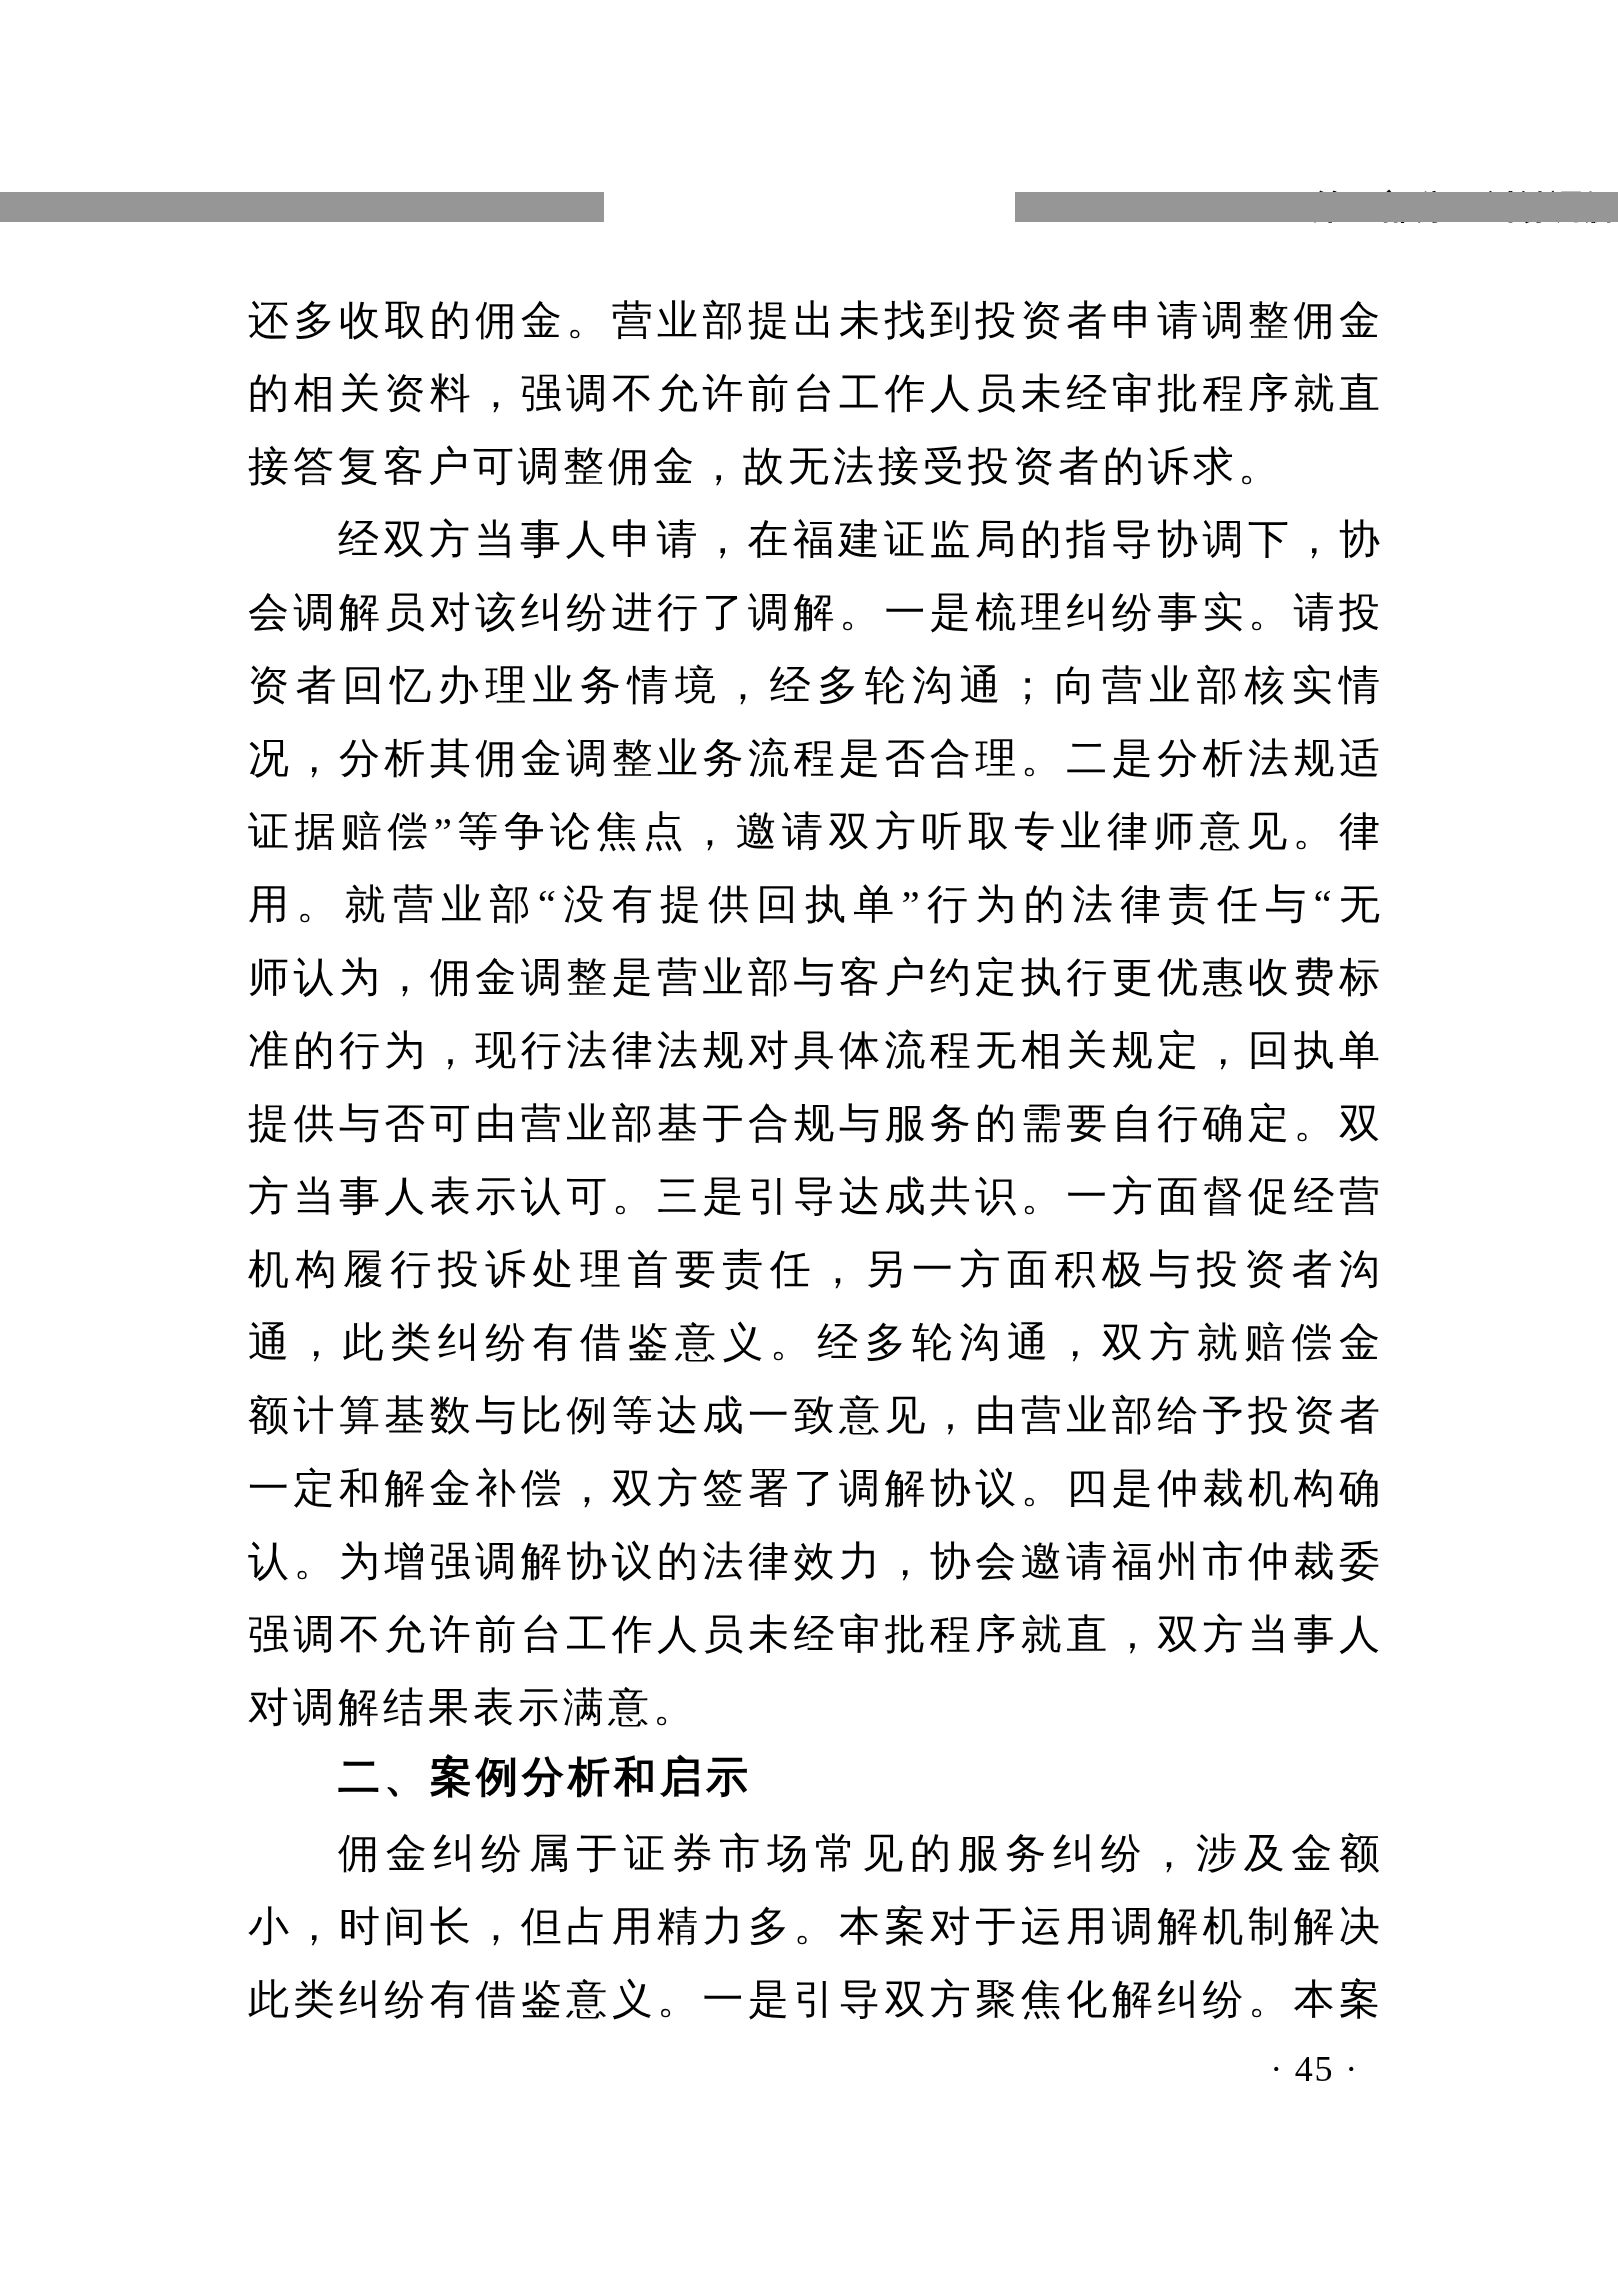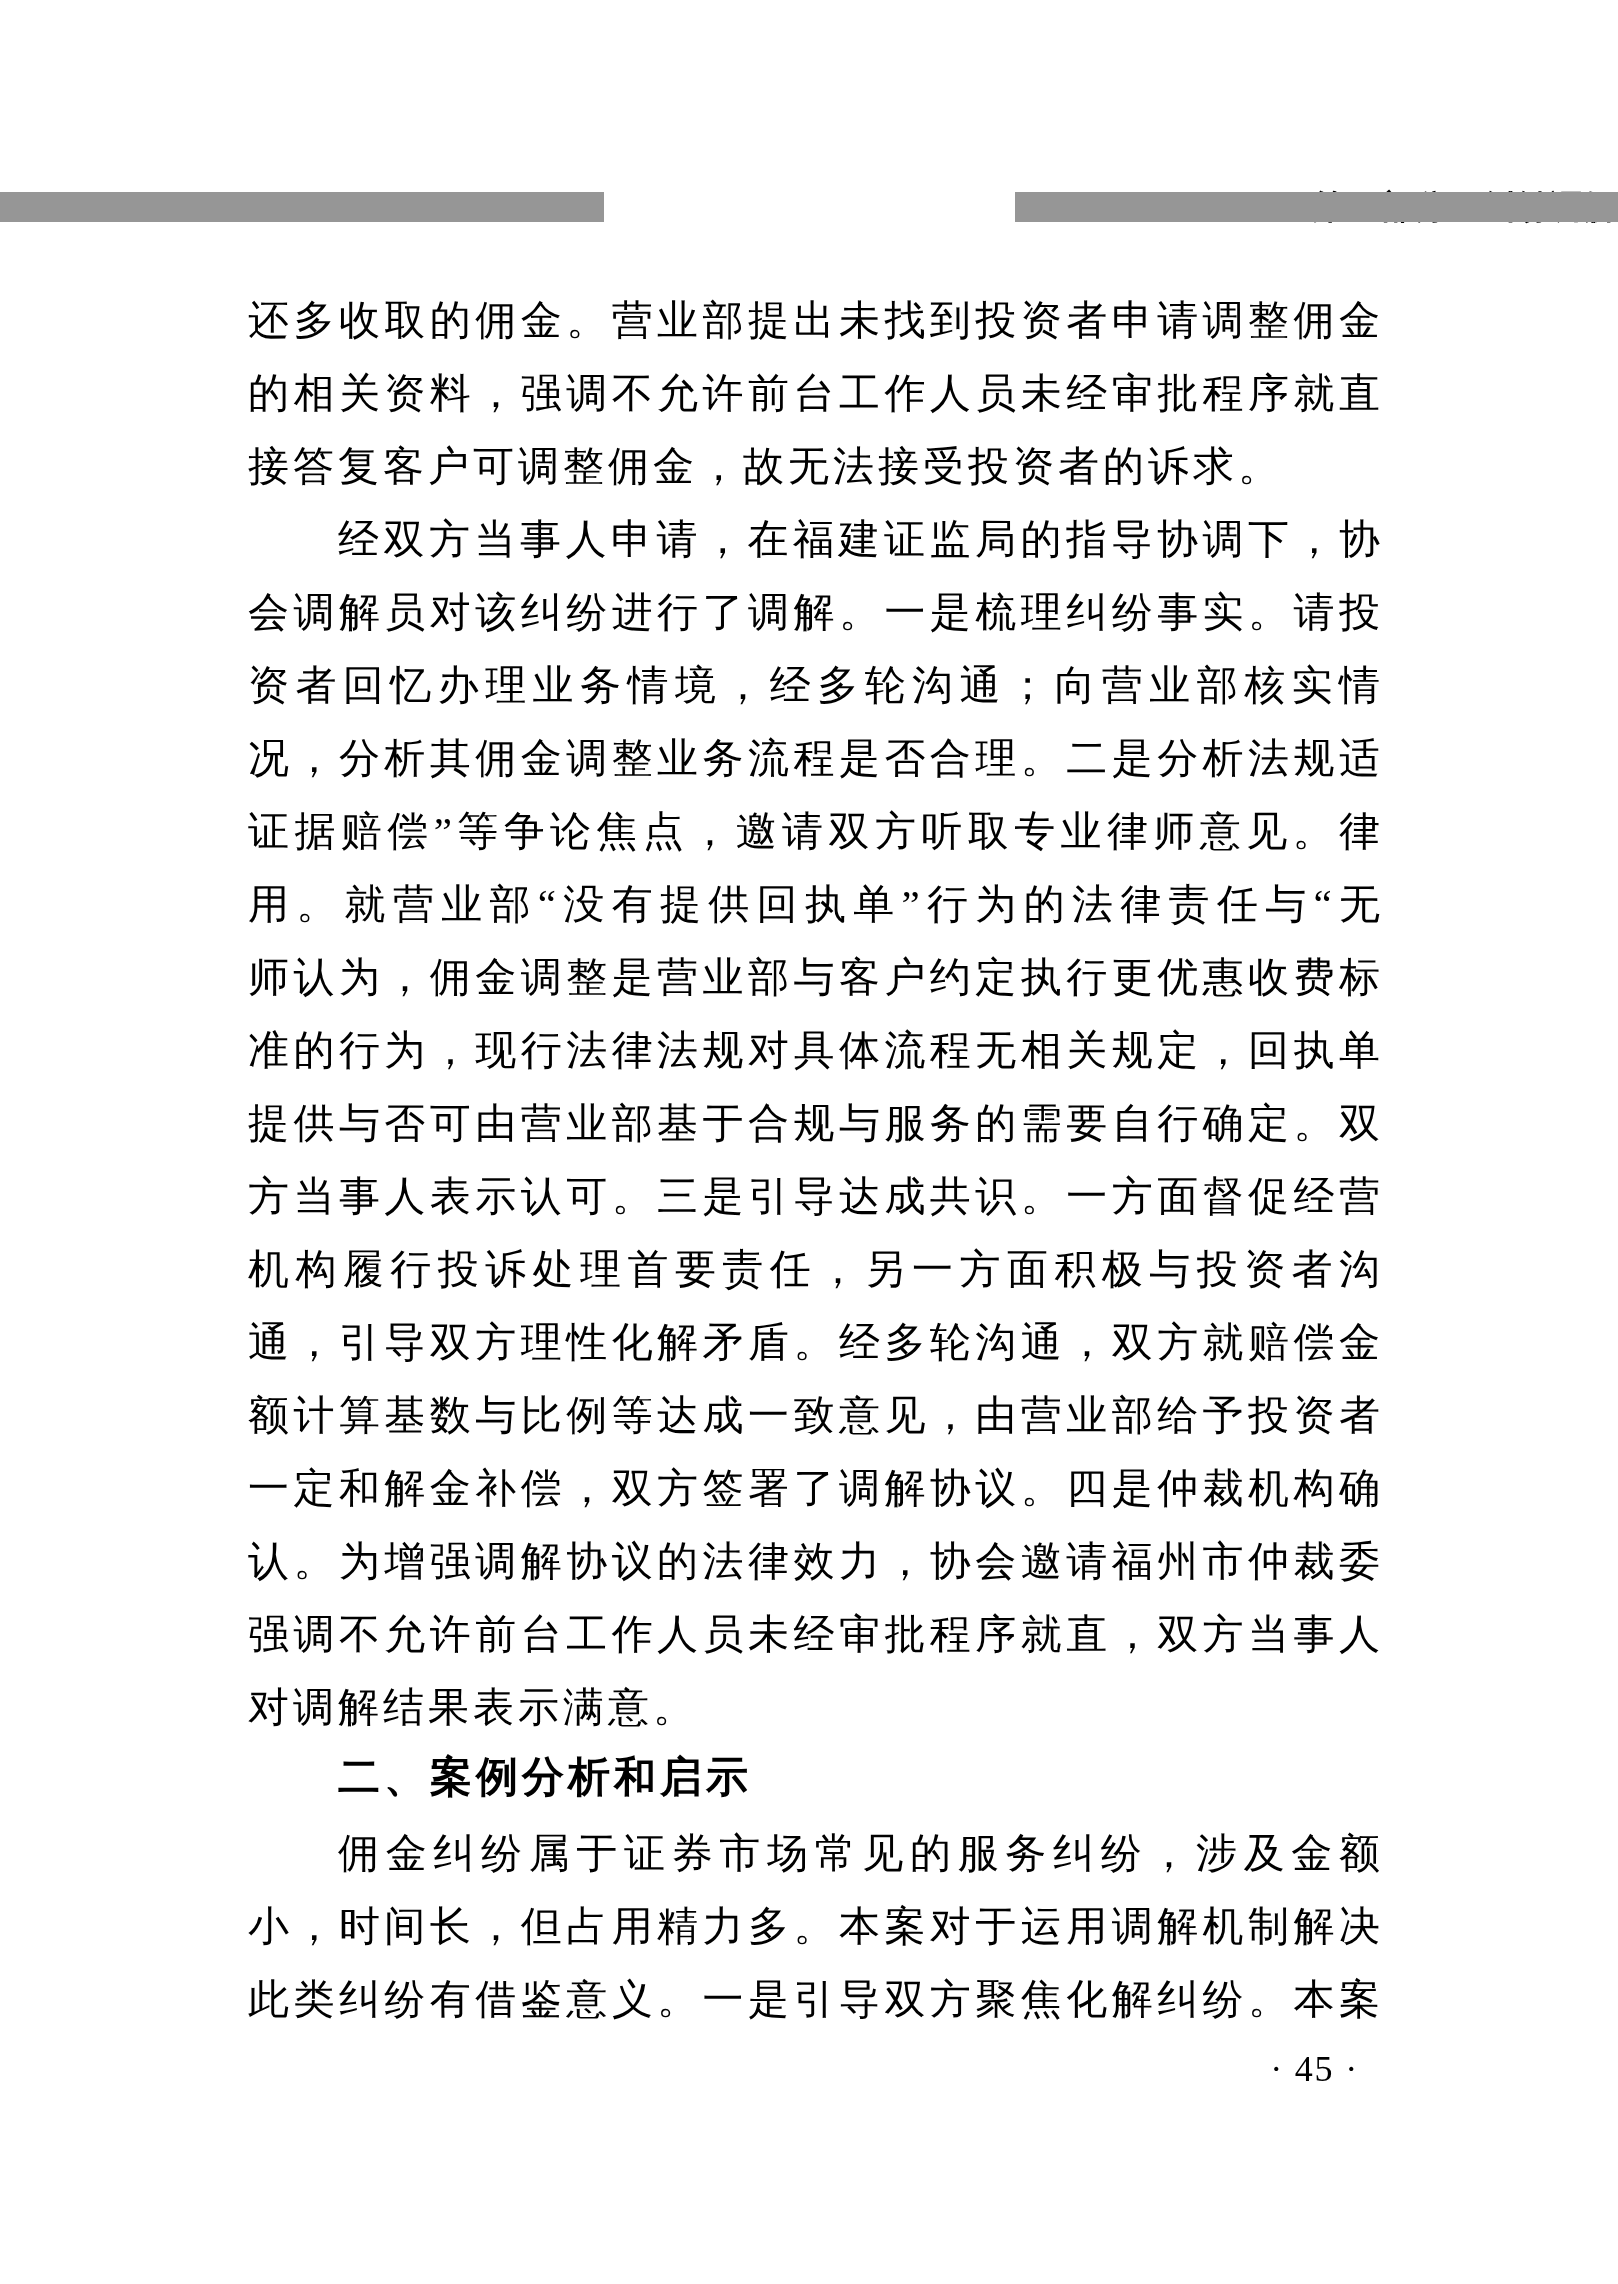--- a/index.html
+++ b/index.html
@@ -83,21 +83,21 @@
     <div class="line">会调解员对该纠纷进行了调解。一是梳理纠纷事实。请投</div>
     <div class="line">资者回忆办理业务情境，经多轮沟通；向营业部核实情</div>
     <div class="line">况，分析其佣金调整业务流程是否合理。二是分析法规适</div>
     <div class="line">证据赔偿”等争论焦点，邀请双方听取专业律师意见。律</div>
     <div class="line">用。就营业部“没有提供回执单”行为的法律责任与“无</div>
     <div class="line">师认为，佣金调整是营业部与客户约定执行更优惠收费标</div>
     <div class="line">准的行为，现行法律法规对具体流程无相关规定，回执单</div>
     <div class="line">提供与否可由营业部基于合规与服务的需要自行确定。双</div>
     <div class="line">方当事人表示认可。三是引导达成共识。一方面督促经营</div>
     <div class="line">机构履行投诉处理首要责任，另一方面积极与投资者沟</div>
-    <div class="line">通，引导双方理性化解矛盾。经多轮沟通，双方就赔偿金</div>
+    <div class="line">通，此类纠纷有借鉴意义。经多轮沟通，双方就赔偿金</div>
     <div class="line">额计算基数与比例等达成一致意见，由营业部给予投资者</div>
     <div class="line">一定和解金补偿，双方签署了调解协议。四是仲裁机构确</div>
     <div class="line">认。为增强调解协议的法律效力，协会邀请福州市仲裁委</div>
     <div class="line">强调不允许前台工作人员未经审批程序就直，双方当事人</div>
     <div class="line para-end">对调解结果表示满意。</div>
     <div class="line heading">二、案例分析和启示</div>
     <div class="line indent">佣金纠纷属于证券市场常见的服务纠纷，涉及金额</div>
     <div class="line">小，时间长，但占用精力多。本案对于运用调解机制解决</div>
     <div class="line">此类纠纷有借鉴意义。一是引导双方聚焦化解纠纷。本案</div>
   </div>

